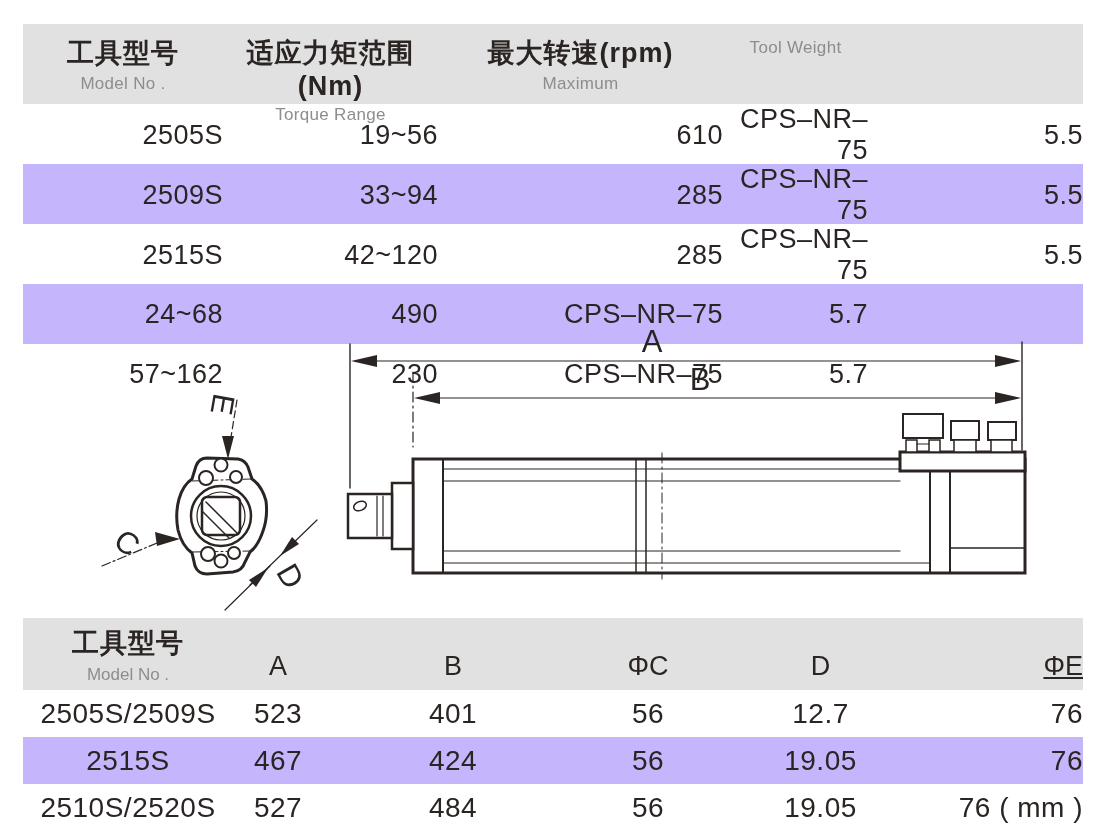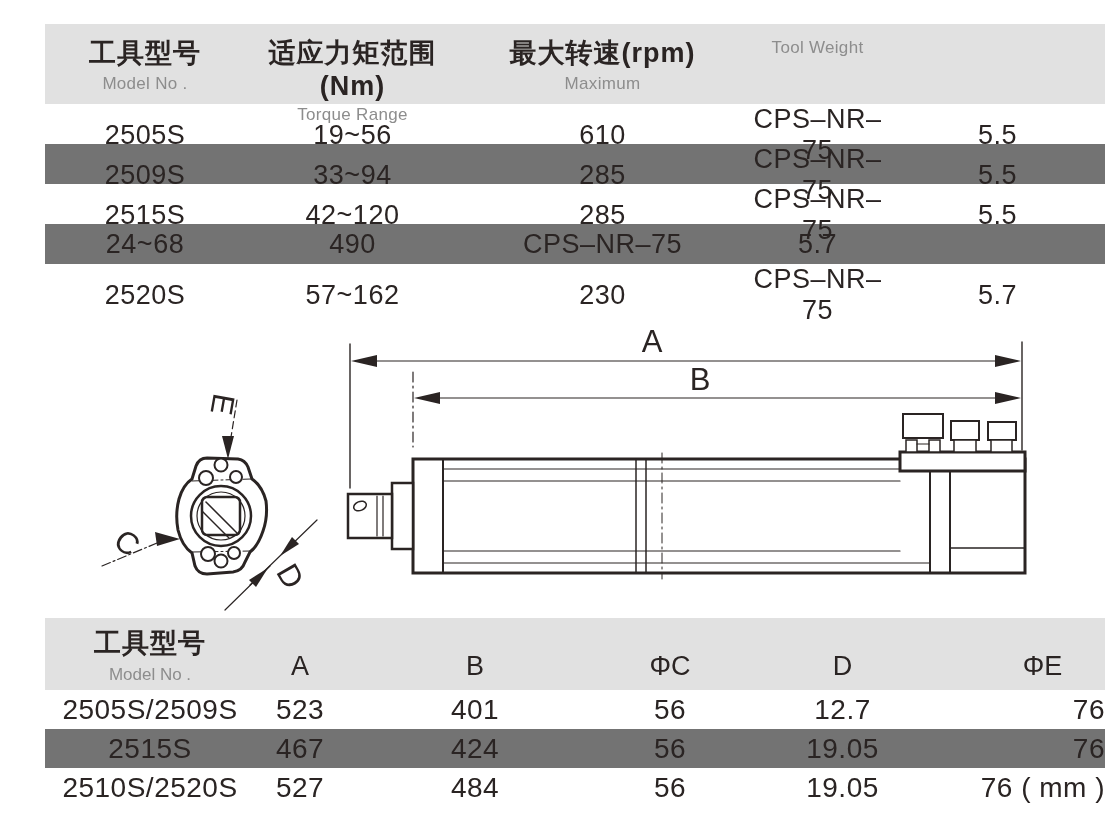--- a/index.html
+++ b/index.html
@@ -4,43 +4,43 @@
 <style>
   html,body{margin:0;padding:0;}
   body{
     width:1119px;height:833px;background:#ffffff;
     font-family:"Liberation Sans","DejaVu Sans",sans-serif;
     color:#2a2423;position:relative;overflow:hidden;
   }
   .page{position:absolute;inset:0;}
 
   
-  .tbl{position:absolute;left:45px;width:1060px;}
-  .shade{background:#737373;}
+  .tbl{position:absolute;left:23px;width:1060px;}
+  .shade{background:#c4b5fd;}
 
   
   #spec{top:24px;}
   .spec-grid{display:grid;grid-template-columns:200px 215px 285px 145px 215px;}
   .spec-head{height:80px;background:#e1e1e1;}
   .hcell{text-align:center;padding-top:11px;}
   .hcell .zh{font-size:27px;font-weight:700;letter-spacing:1px;}
   .hcell .en{font-size:17px;color:#8d8d8d;margin-top:3px;letter-spacing:.3px;}
-  .spec-row{height:40px;align-items:center;font-size:27px;text-align:center;letter-spacing:.5px;}
+  .spec-row{height:60px;align-items:center;font-size:27px;text-align:right;letter-spacing:.5px;}
 
   
   #dims{top:618px;}
   .dim-grid{display:grid;grid-template-columns:210px 90px 260px 130px 215px 155px;}
   .dim-head{height:72px;background:#e1e1e1;}
   .dim-head .c1{text-align:center;padding-top:7px;}
   .dim-head .c1 .zh{font-size:27px;font-weight:700;letter-spacing:1px;}
   .dim-head .c1 .en{font-size:17px;color:#8d8d8d;margin-top:4px;}
   .dim-head .letter{display:flex;align-items:flex-end;justify-content:center;
     padding-bottom:8px;font-size:27px;}
-  .dim-head .letter.last{justify-content:center;padding-left:30px;}
-  .dim-row{height:39px;align-items:center;font-size:28px;text-align:center;letter-spacing:.5px;}
+  .dim-head .letter.last{justify-content:flex-end;padding-left:30px;text-decoration:underline;}
+  .dim-row{height:47px;align-items:center;font-size:28px;text-align:center;letter-spacing:.5px;}
   .dim-row .last{text-align:right;padding-left:30px;}
 
   
   #diagram{position:absolute;left:0;top:0;}
   .dimlabel{font-size:31px;fill:#2a2423;font-family:"Liberation Sans","DejaVu Sans",sans-serif;}
 </style>
 </head>
 <body>
 
 <div class="page">
@@ -85,21 +85,20 @@
       <div>CPS–NR–75</div>
       <div>5.5</div>
     </div>
     <div class="spec-grid spec-row shade">
       <div>24~68</div>
       <div>490</div>
       <div>CPS–NR–75</div>
       <div>5.7</div>
     </div>
     <div class="spec-grid spec-row">
-      <div>2520S</div>
       <div>57~162</div>
       <div>230</div>
       <div>CPS–NR–75</div>
       <div>5.7</div>
     </div>
   </div>
 
   <svg id="diagram" width="1119" height="833" viewBox="0 0 1119 833">
     <g stroke="#2a2423" fill="none" stroke-linecap="round">
 

